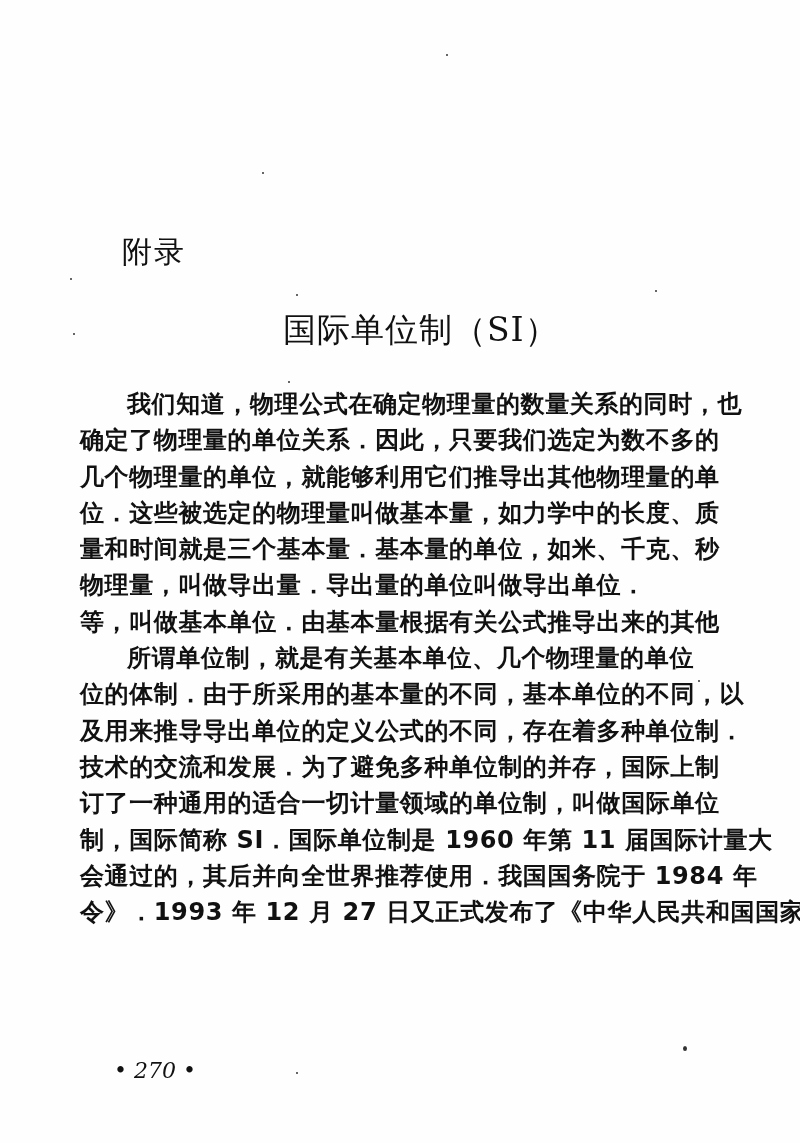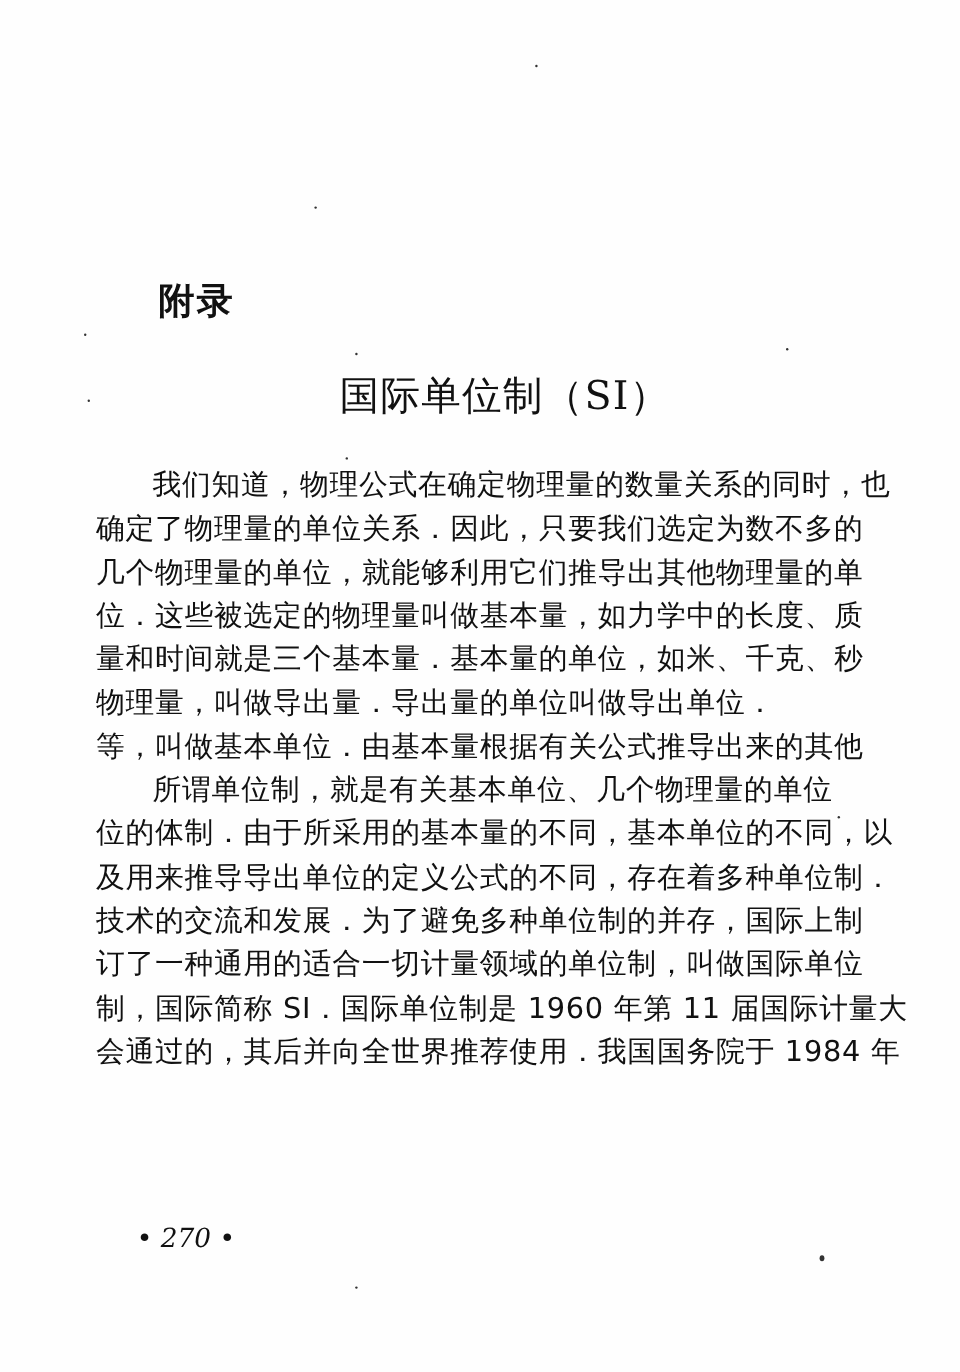--- a/index.html
+++ b/index.html
@@ -16,24 +16,24 @@
       color: #111;
     }
     .page {
       position: absolute;
       left: 0; top: 0;
       width: 800px; height: 1143px;
       background: #fefefe;
     }
     .appendix-label {
       position: absolute;
-      left: 132px;
+      left: 122px;
       top: 232px;
       font-size: 30px;
-      font-weight: bold;
+      font-weight: normal;
       letter-spacing: 2px;
       line-height: 40px;
     }
     .section-title {
       position: absolute;
       left: 255px;
       top: 308px;
       font-family: "DejaVu Serif", "Liberation Serif", serif;
       font-size: 33px;
       line-height: 44px;
@@ -46,34 +46,34 @@
       left: 80px;
       top: 386px;
       width: 614px;
     }
     .line {
       height: 36.3px;
       line-height: 36.3px;
       font-size: 24px;
       white-space: nowrap;
       letter-spacing: 0.6px;
-      font-weight: 400;
+      font-weight: 700;
       text-align: justify;
       text-align-last: justify;
     }
     .line.indent {
       padding-left: 47px;
     }
     .line.last {
       text-align-last: left;
     }
     .page-number {
       position: absolute;
       left: 114px;
-      top: 1018px;
+      top: 1056px;
       font-family: "DejaVu Serif", "Liberation Serif", serif;
       font-size: 22px;
       font-style: italic;
       line-height: 30px;
       white-space: nowrap;
     }
     .speck {
       position: absolute;
       background: #333;
       border-radius: 50%;
@@ -98,20 +98,21 @@
     <div class="line last">物理量，叫做导出量．导出量的单位叫做导出单位．</div>
     <div class="line">等，叫做基本单位．由基本量根据有关公式推导出来的其他</div>
 
     <div class="line indent">所谓单位制，就是有关基本单位、几个物理量的单位</div>
     <div class="line">位的体制．由于所采用的基本量的不同，基本单位的不同，以</div>
     <div class="line">及用来推导导出单位的定义公式的不同，存在着多种单位制．</div>
     <div class="line">技术的交流和发展．为了避免多种单位制的并存，国际上制</div>
     <div class="line">订了一种通用的适合一切计量领域的单位制，叫做国际单位</div>
     <div class="line">制，国际简称 SI．国际单位制是 1960 年第 11 届国际计量大</div>
     <div class="line">会通过的，其后并向全世界推荐使用．我国国务院于 1984 年</div>
+    <div class="line">令》．1993 年 12 月 27 日又正式发布了《中华人民共和国国家</div>
   </div>
 
   <div class="page-number">• 270 •</div>
 
   <span class="speck" style="left:446px;top:54px;width:2px;height:2px;"></span>
   <span class="speck" style="left:262px;top:172px;width:2px;height:2px;"></span>
   <span class="speck" style="left:70px;top:278px;width:2px;height:2px;"></span>
   <span class="speck" style="left:655px;top:290px;width:2px;height:2px;"></span>
   <span class="speck" style="left:296px;top:294px;width:2px;height:2px;"></span>
   <span class="speck" style="left:73px;top:333px;width:2px;height:2px;"></span>

